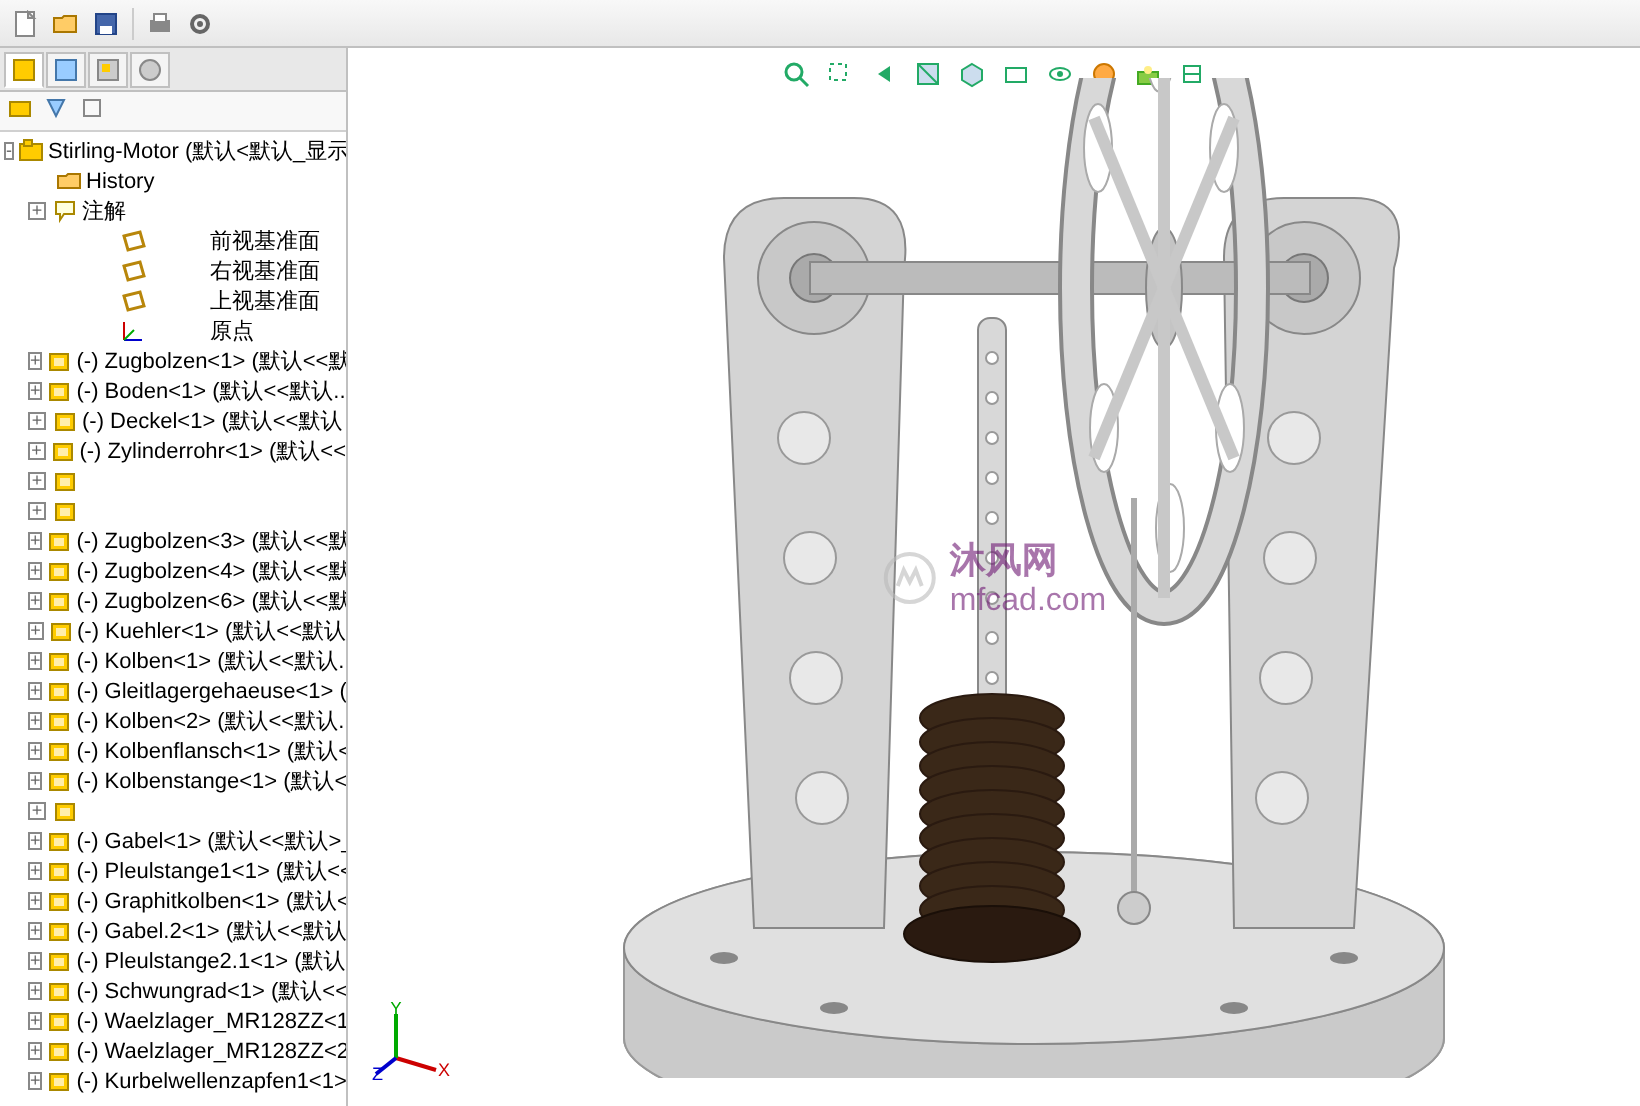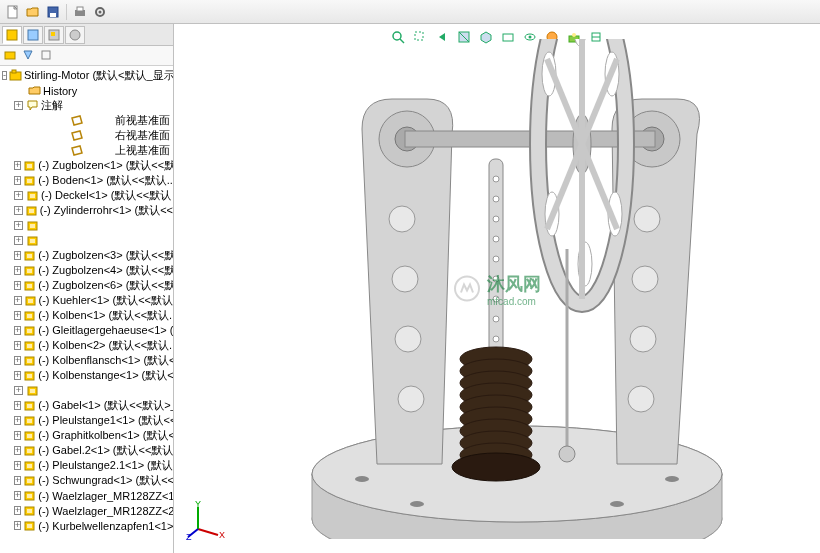--- a/index.html
+++ b/index.html
@@ -13,26 +13,26 @@
 .tab-strip .tab { width: 20px; height: 18px; display: inline-flex; align-items: center; justify-content: center; border: 1px solid #c0c0c0; background: #f4f4f4; }
 .tab-strip .tab.active { background: #fff; border-bottom: 1px solid #fff; }
 .filter-strip { height: 20px; border-bottom: 1px solid #d0d0d0; display: flex; align-items: center; padding: 0 4px; gap: 6px; background: #f8f8f8; }
 .tree { flex: 1; overflow: hidden; padding: 2px 0; }
 .tree-row { display: flex; align-items: center; height: 15px; padding-left: 2px; white-space: nowrap; color: #000; }
 .tree-row .twist { width: 11px; height: 11px; display: inline-flex; align-items: center; justify-content: center; color: #666; font-size: 9px; }
 .tree-row .twist.box { border: 1px solid #888; width: 9px; height: 9px; line-height: 7px; }
 .tree-row .ico { width: 14px; height: 14px; margin: 0 2px; display: inline-flex; align-items: center; justify-content: center; }
 .tree-row .lbl { font-size: 11px; }
 .indent-1 { padding-left: 14px; }
-.indent-2 { padding-left: 26px; gap: 30px; }
+.indent-2 { padding-left: 16px; gap: 30px; }
 .viewport { flex: 1; position: relative; background: #fff; }
 .viewport .hud { position: absolute; top: 4px; left: 50%; transform: translateX(-50%); display: flex; gap: 4px; }
 .viewport .hud .hicon { width: 18px; height: 18px; display: inline-flex; align-items: center; justify-content: center; color: #2a6; }
 .model { position: absolute; inset: 0; display: flex; align-items: center; justify-content: center; }
-.watermark { position: absolute; top: 50%; left: 50%; transform: translate(-50%,-50%); color: #15803d; font-size: 16px; opacity: 0.6; display: flex; align-items: center; gap: 6px; }
+.watermark { position: absolute; top: 50%; left: 50%; transform: translate(-50%,-50%); color: #701a75; font-size: 16px; opacity: 0.6; display: flex; align-items: center; gap: 6px; }
 .triad { position: absolute; left: 12px; bottom: 12px; width: 40px; height: 40px; }
 .triad line { stroke-width: 2; }
 .triad text { font-size: 9px; }
 </style>
 </head>
 <body>
 
 <div class="toolbar">
   <span class="icon">
       <svg width="14" height="14">
@@ -153,20 +153,31 @@
         </div>
         <div class="tree-row indent-2">
           <span class="twist "></span>
           <span class="ico">
             <svg width="13" height="13">
               <path d="M2 4 L10 2 L12 9 L4 11 Z" fill="none" stroke="#b8860b" stroke-width="1.5"></path>
             </svg>
           </span>
           <span class="lbl">上视基准面</span>
         </div>
+        <div class="tree-row indent-2">
+          <span class="twist "></span>
+          <span class="ico">
+            <svg width="13" height="13">
+              <line x1="2" y1="11" x2="2" y2="2" stroke="#c00"></line>
+              <line x1="2" y1="11" x2="11" y2="11" stroke="#00c"></line>
+              <line x1="2" y1="11" x2="7" y2="6" stroke="#0a0"></line>
+            </svg>
+          </span>
+          <span class="lbl">原点</span>
+        </div>
         <div class="tree-row indent-1">
           <span class="twist box">+</span>
           <span class="ico">
             <svg width="13" height="13">
               <rect x="2" y="3" width="9" height="8" fill="#fc0" stroke="#a80"></rect>
               <rect x="4" y="5" width="5" height="4" fill="#fea"></rect>
             </svg>
           </span>
           <span class="lbl">(-) Zugbolzen&lt;1&gt; (默认&lt;&lt;默</span>
         </div>
@@ -546,21 +557,21 @@
       </svg>
     </div>
 
     <div class="watermark">
       <svg width="28" height="28">
           <circle cx="14" cy="14" r="12" fill="none" stroke="#bbb" stroke-width="2"></circle>
           <path d="M8 18 L11 10 L14 16 L17 10 L20 18" fill="none" stroke="#bbb" stroke-width="2"></path>
         </svg>
       <div>
         <div style="font-size:18px;font-weight:bold">沐风网</div>
-        <div style="font-size:10px">mfcad.com</div>
+        <div style="font-size:16px">mfcad.com</div>
       </div>
     </div>
 
     <svg class="triad" viewBox="0 0 40 40">
       <line x1="12" y1="28" x2="32" y2="34" stroke="#c00"></line>
       <line x1="12" y1="28" x2="12" y2="6" stroke="#0a0"></line>
       <line x1="12" y1="28" x2="2" y2="36" stroke="#00c"></line>
       <text x="33" y="37" fill="#c00">X</text>
       <text x="9" y="6" fill="#0a0">Y</text>
       <text x="0" y="39" fill="#00c">Z</text>

